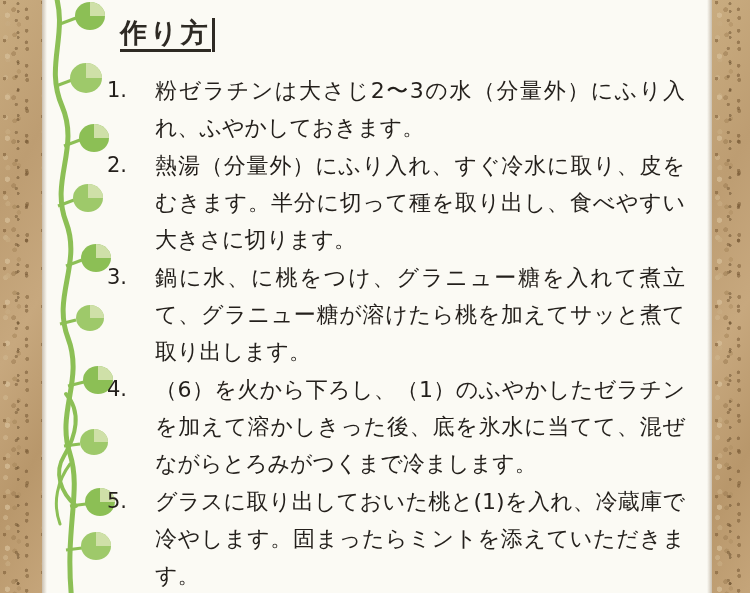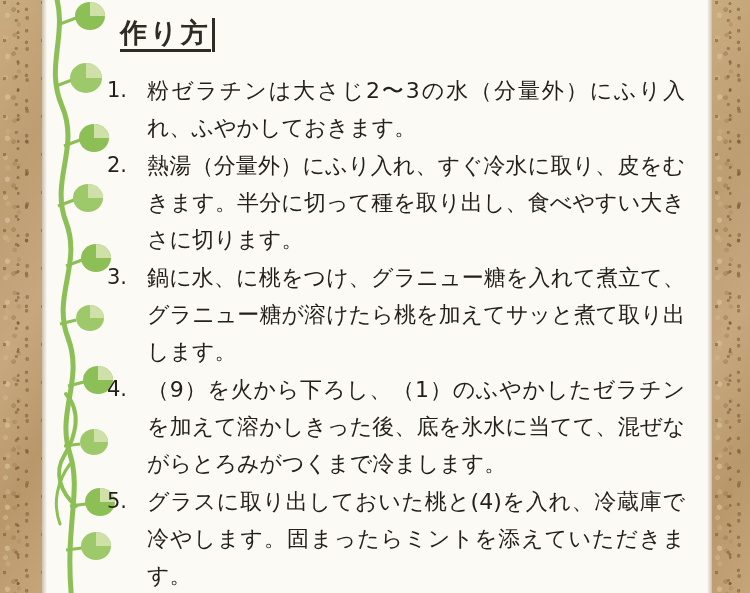--- a/index.html
+++ b/index.html
@@ -134,20 +134,21 @@
   }
   .step-body {
     flex: 1 1 auto;
     font-family: "DejaVu Sans", "Liberation Sans", sans-serif;
     font-size: 22px;
     line-height: 37px;
     color: #231f1b;
     letter-spacing: 0px;
     text-align: justify;
     text-justify: inter-character;
+    margin-left: 8px;
   }
 </style>
 </head>
 <body>
 
 <div id="page">
 
   <div class="cork-strip"></div>
   <div class="cork-strip right"></div>
   <div class="paper"></div>
@@ -216,22 +217,22 @@
       <div class="step-body">熱湯（分量外）にふり入れ、すぐ冷水に取り、皮をむきます。半分に切って種を取り出し、食べやすい大きさに切ります。</div>
     </div>
 
     <div class="step">
       <div class="step-num">3.</div>
       <div class="step-body">鍋に水、に桃をつけ、グラニュー糖を入れて煮立て、グラニュー糖が溶けたら桃を加えてサッと煮て取り出します。</div>
     </div>
 
     <div class="step">
       <div class="step-num">4.</div>
-      <div class="step-body">（9）を火から下ろし、（1）のふやかしたゼラチンを加えて溶かしきった後、底を氷水に当てて、混ぜながらとろみがつくまで冷まします。</div>
+      <div class="step-body">（6）を火から下ろし、（1）のふやかしたゼラチンを加えて溶かしきった後、底を氷水に当てて、混ぜながらとろみがつくまで冷まします。</div>
     </div>
 
     <div class="step">
       <div class="step-num">5.</div>
-      <div class="step-body">グラスに取り出しておいた桃と(4)を入れ、冷蔵庫で冷やします。固まったらミントを添えていただきます。</div>
+      <div class="step-body">グラスに取り出しておいた桃と(1)を入れ、冷蔵庫で冷やします。固まったらミントを添えていただきます。</div>
     </div>
 
   </div>
 </div>
 
 </body></html>

